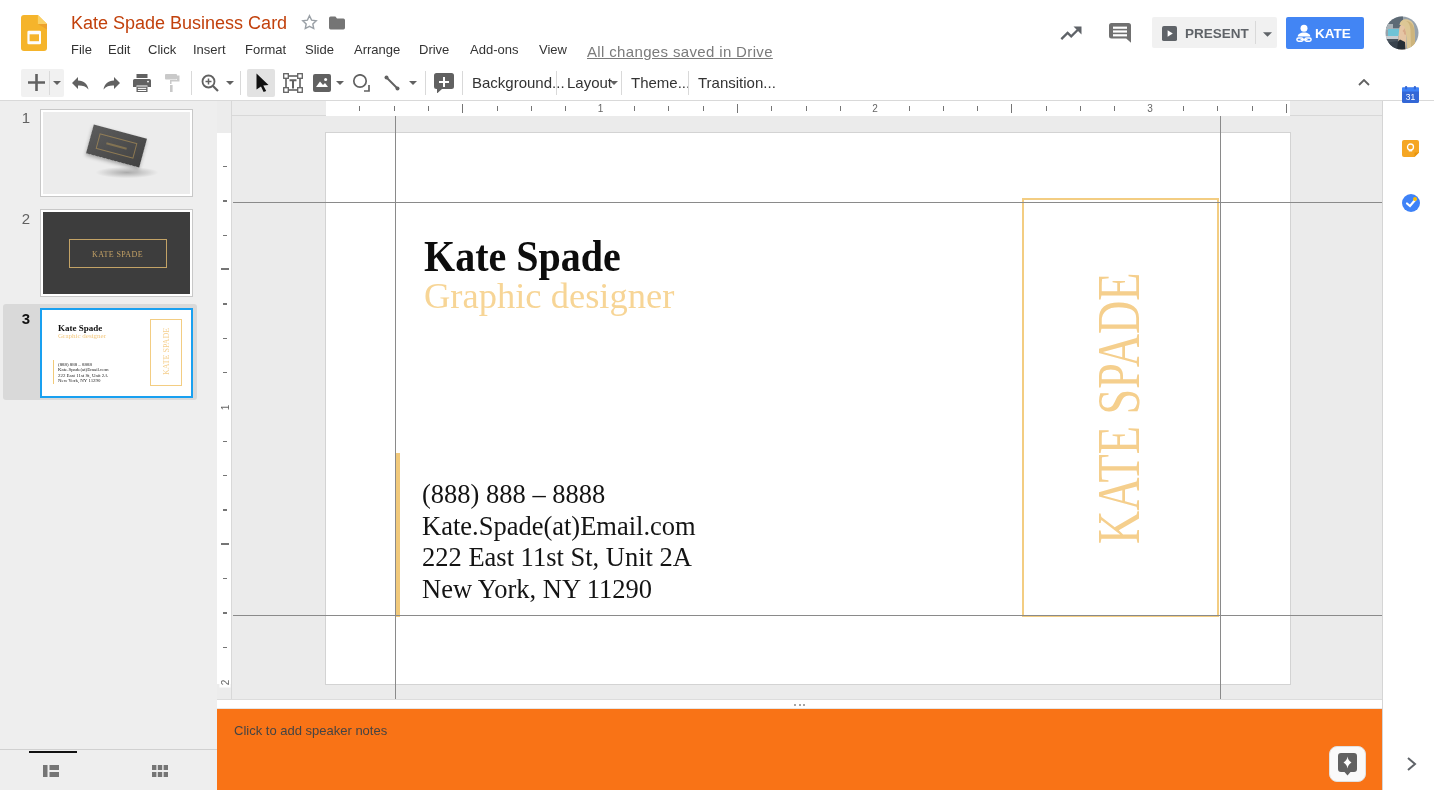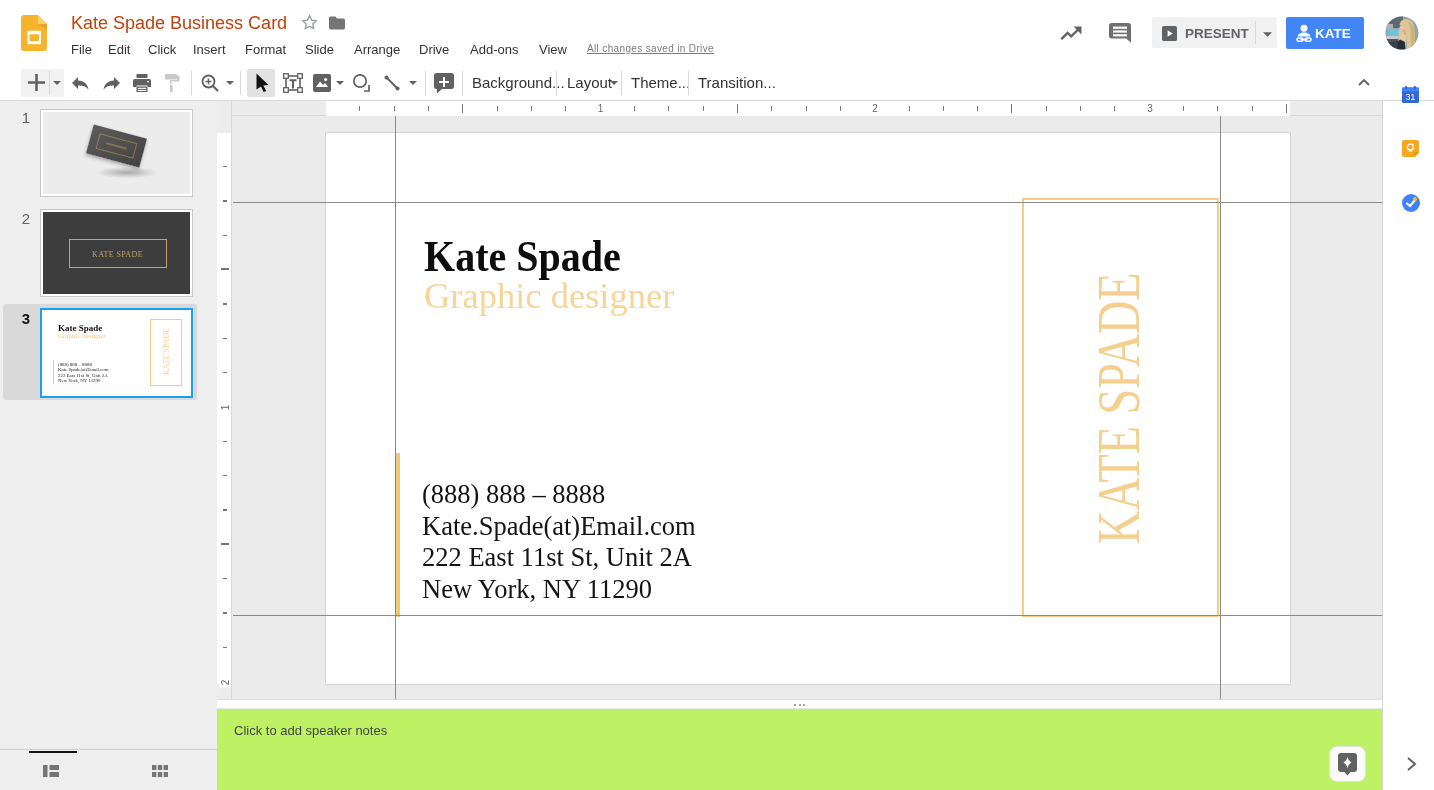--- a/index.html
+++ b/index.html
@@ -3,34 +3,34 @@
 <meta charset="utf-8">
 <style>
 * { margin:0; padding:0; box-sizing:border-box; }
 html,body { width:1434px; height:790px; overflow:hidden; }
 #app { position:relative; width:1434px; height:790px; background:#fff; font-family:"Liberation Sans",sans-serif; }
 .abs { position:absolute; }
 
 #topbar { position:absolute; left:0; top:0; width:1434px; height:66px; background:#fff; }
 #title { position:absolute; left:71px; top:13px; font-size:18px; color:#c2410c; white-space:nowrap; }
 .menu { position:absolute; top:42px; font-size:13px; color:#333; }
-#saved { position:absolute; left:587px; top:43px; font-size:10px; letter-spacing:0.35px; color:#7b7b7b; text-decoration:underline; }
+#saved { position:absolute; left:587px; top:43px; font-size:15px; letter-spacing:0.35px; color:#7b7b7b; text-decoration:underline; }
 
 #toolbar { position:absolute; left:0; top:66px; width:1434px; height:35px; background:#fff; border-bottom:1px solid #d9d9d9; }
 .tsep { position:absolute; top:5px; width:1px; height:24px; background:#d9d9d9; }
 .tbtn-txt { position:absolute; top:0; height:34px; line-height:34px; font-size:15px; color:#333; }
 
 #panel { position:absolute; left:0; top:101px; width:217px; height:689px; background:#eeeeee; }
 .thumbwrap { position:absolute; left:40px; width:153px; background:#fff; }
 .slnum { position:absolute; left:16px; width:20px; text-align:center; font-size:15px; color:#616161; }
 #panelbottom { position:absolute; left:0; top:648px; width:217px; height:41px; border-top:1px solid #d0d0d0; }
 
 #canvas { position:absolute; left:217px; top:101px; width:1165px; height:598px; background:#ebebeb; }
 #sidebar { position:absolute; left:1382px; top:101px; width:64px; height:689px; background:#fff; border-left:1px solid #d5d5d5; }
-#notes { position:absolute; left:217px; top:709px; width:1165px; height:81px; background:#bef264;text-align:right; }
+#notes { position:absolute; left:217px; top:709px; width:1165px; height:81px; background:#f97316;text-align:right; }
 #notesbar { position:absolute; left:217px; top:699px; width:1165px; height:10px; background:#fff; border-top:1px solid #dcdcdc; border-bottom:1px solid #e6e6e6; }
 
 #slide { position:absolute; left:109px; top:32px; width:964px; height:551px; background:#fff; box-shadow:0 0 0 1px rgba(0,0,0,0.10); }
 .guideh { position:absolute; left:16px; width:1149px; height:1px; background:#8a8a8a; }
 .guidev { position:absolute; top:15px; width:1px; height:583px; background:#8a8a8a; }
 .serif { font-family:"Liberation Serif",serif; }
 .rnum { position:absolute; top:2px; width:10px; text-align:center; font-size:10px; color:#666; background:#fff; }
 .rvnum { position:absolute; left:3px; width:10px; text-align:center; font-size:10px; color:#666; background:#fff; transform:rotate(-90deg); }
 </style>
 </head>

